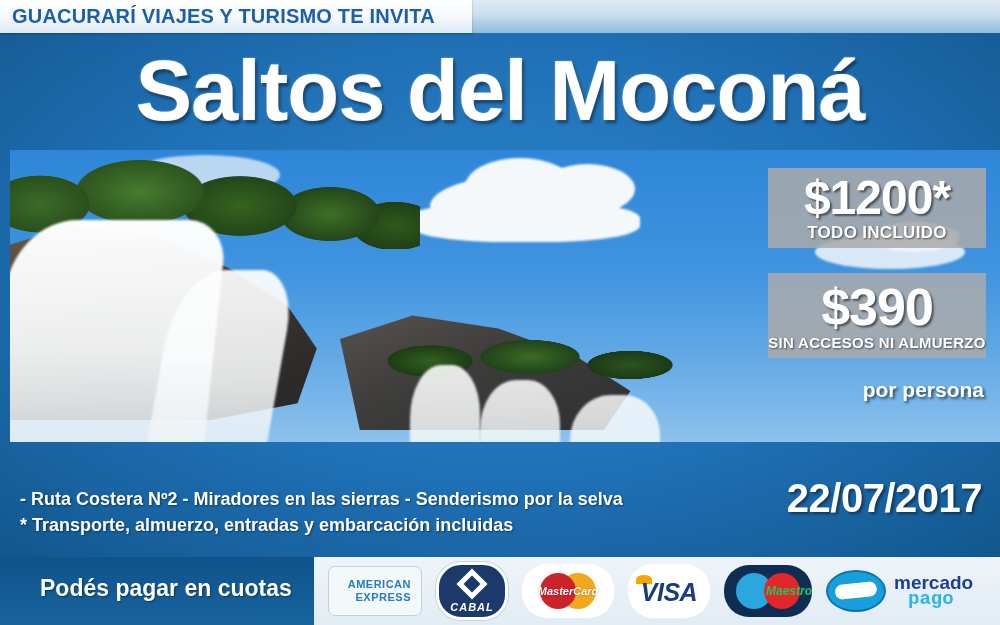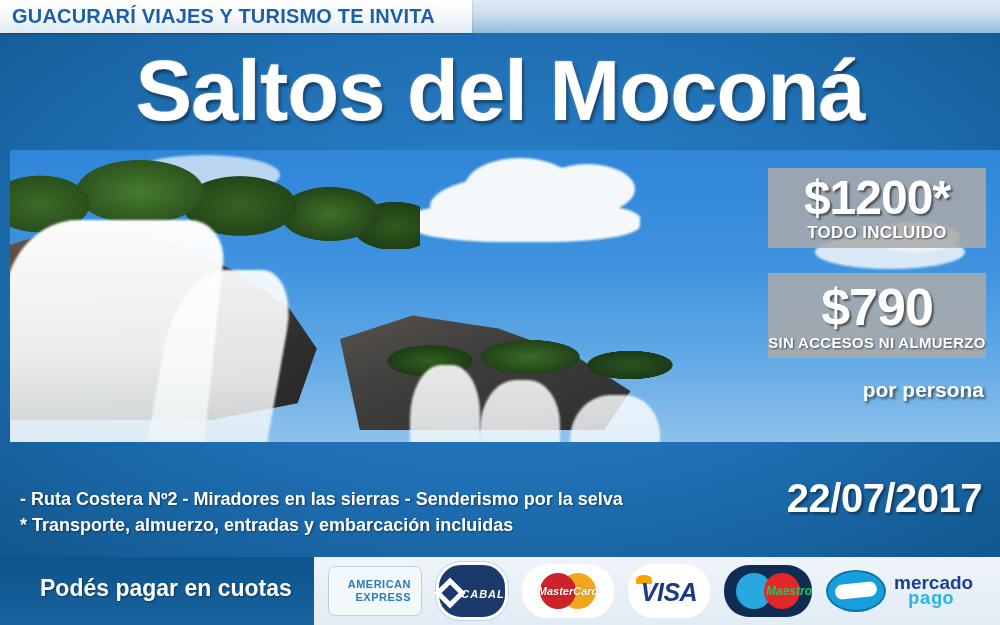--- a/index.html
+++ b/index.html
@@ -178,21 +178,21 @@
   .amex{
     width:92px;height:48px;border:1px solid #bcd2e2;border-radius:7px;
     background:#f3f8fb;flex-direction:column;
   }
   .amex span{
     display:block;font-size:11px;font-weight:bold;color:#2a7bbd;
     letter-spacing:.5px;line-height:13px;text-align:right;width:72px;
   }
   .cabal{
     width:66px;height:52px;background:#1b3a6b;border:3px solid #ffffff;
-    flex-direction:row;box-shadow:0 0 0 1px #c3d4e2;
+    flex-direction:column;box-shadow:0 0 0 1px #c3d4e2;
   }
   .cabal .diamond{
     width:22px;height:22px;background:#ffffff;transform:rotate(45deg);
     margin-top:4px;position:relative;
   }
   .cabal .diamond:after{
     content:"";position:absolute;inset:5px;background:#1b3a6b;
   }
   .cabal span{
     font-size:11px;font-style:italic;font-weight:bold;color:#ffffff;
@@ -273,21 +273,21 @@
     <div class="fall f2"></div>
     <div class="fall f-main"></div>
 
   </div>
 
   <div class="pricebox pb1">
     <div class="price-big">$1200*</div>
     <div class="price-sub">TODO INCLUIDO</div>
   </div>
   <div class="pricebox pb2">
-    <div class="price-big">$790</div>
+    <div class="price-big">$390</div>
     <div class="price-sub">SIN ACCESOS NI ALMUERZO</div>
   </div>
   <div class="per-person">por persona</div>
 
 
   <div class="bullets">
     <div class="bullet">- Ruta Costera Nº2 - Miradores en las sierras - Senderismo por la selva</div>
     <div class="bullet">* Transporte, almuerzo, entradas y embarcación incluidas</div>
   </div>
 

